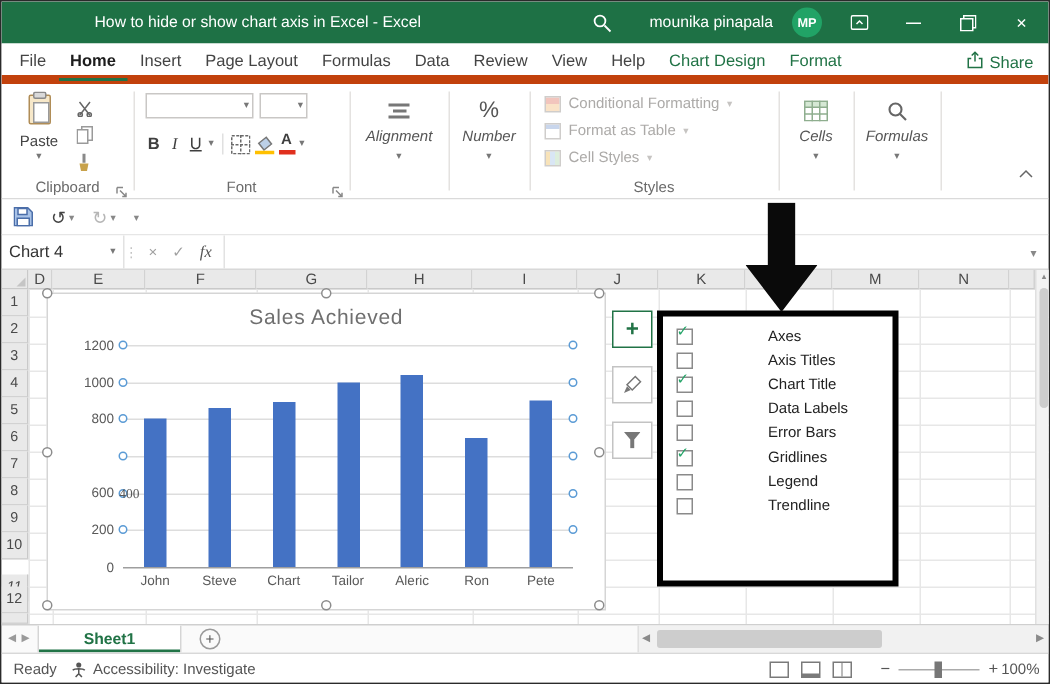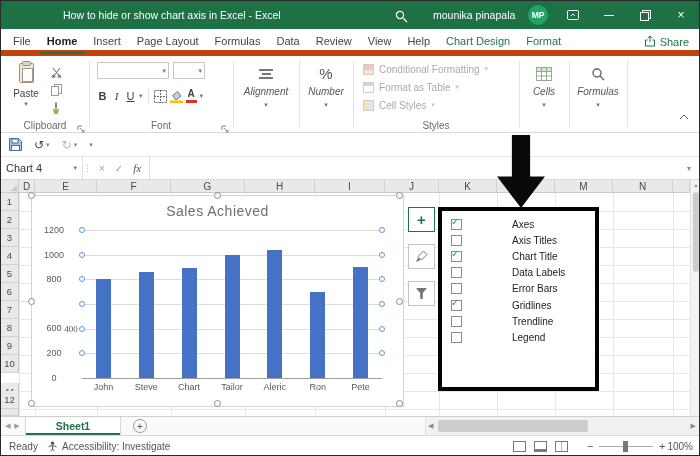--- a/index.html
+++ b/index.html
@@ -88,21 +88,21 @@
   .va{position:absolute;top:1px;left:0;right:0;text-align:center;font-size:6px;color:#8a8a8a;}
   .vthumb{position:absolute;left:2px;top:12px;width:6px;height:80px;background:#CDCDCD;border-radius:3px;}
 
   
   .chart{position:absolute;left:30px;top:194px;width:373px;height:212px;background:#fff;border:1px solid #D5D5D5;box-sizing:border-box;z-index:5;}
   .chart-title{position:absolute;top:7px;left:0;right:0;text-align:center;font-size:14px;color:#6F6F6F;letter-spacing:.5px;}
   .cgrid{position:absolute;height:1px;background:#DDDDDD;}
   .caxis{position:absolute;height:1px;background:#9E9E9E;}
   .ghandle{position:absolute;width:4px;height:4px;border:1px solid #5B9BD5;border-radius:50%;background:#fff;box-sizing:content-box;}
   .cbar{position:absolute;background:var(--c-blue,#4472C4);}
-  .ylab{position:absolute;text-align:center;font-size:9px;color:#595959;height:10px;line-height:10px;}
+  .ylab{position:absolute;text-align:right;font-size:9px;color:#595959;height:10px;line-height:10px;}
   .clab{position:absolute;text-align:center;font-size:9px;color:#595959;}
   .selh{position:absolute;width:7px;height:7px;border:1px solid #8C8C8C;border-radius:50%;background:#fff;z-index:2;box-sizing:border-box;}
 
   
   .cbtn{position:absolute;left:407px;width:27px;height:25px;background:#fff;border:1px solid #C3C3C3;box-sizing:border-box;display:flex;align-items:center;justify-content:center;z-index:6;}
   .cbtn.elems{border-color:var(--c-green,#217346);color:var(--c-green,#217346);font-size:15px;font-weight:bold;}
   .funnel{width:11px;height:11px;background:#777;clip-path:polygon(0 0,100% 0,62% 45%,62% 100%,38% 100%,38% 45%);}
 
   
   .arrow{position:absolute;left:496px;top:134px;width:48px;height:73px;background:#0a0a0a;z-index:9;
@@ -545,25 +545,25 @@
           <span class="pe-lb">Error Bars</span>
         </div>
         <div class="pe-row">
           <span class="cb">
             <span class="chk">✓</span>
           </span>
           <span class="pe-lb">Gridlines</span>
         </div>
         <div class="pe-row">
           <span class="cb"></span>
+          <span class="pe-lb">Legend</span>
+        </div>
+        <div class="pe-row">
+          <span class="cb"></span>
           <span class="pe-lb">Trendline</span>
-        </div>
-        <div class="pe-row">
-          <span class="cb"></span>
-          <span class="pe-lb">Legend</span>
         </div>
       </div>
   </div>
 
   <div class="sheetbar">
     <span class="snav" style="left:3px">◀</span>
     <span class="snav" style="left:12px">▶</span>
     <div class="stab">
         <span>Sheet1</span>
       </div>

